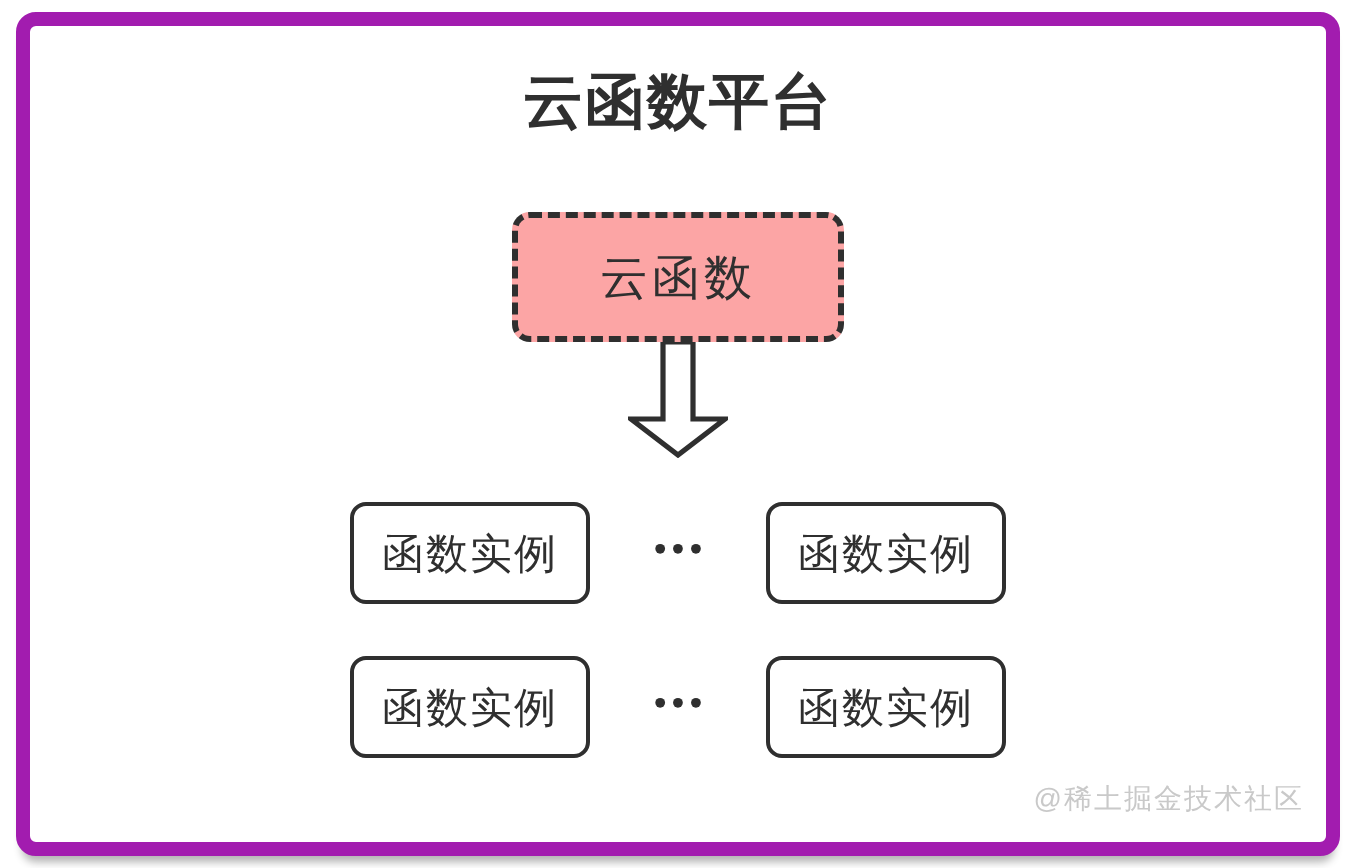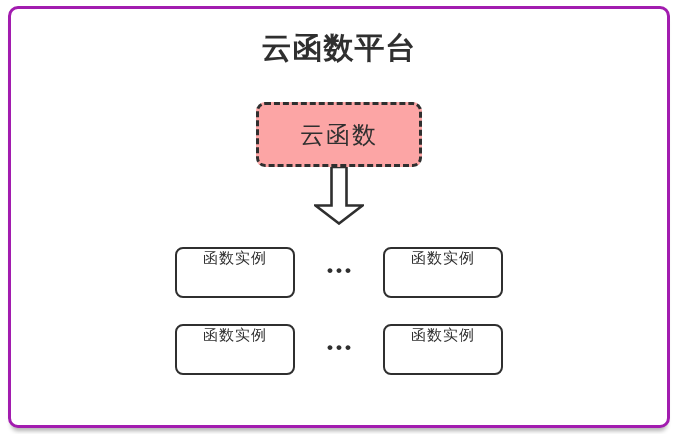--- a/index.html
+++ b/index.html
@@ -17,21 +17,21 @@
     height: 434px;
   }
   .card {
     position: absolute;
     left: 8px;
     top: 6px;
     width: 662px;
     height: 422px;
     box-sizing: border-box;
     background: #ffffff;
-    border: 3px solid #a21caf;
+    border: 7px solid #a21caf;
     border-radius: 10px;
     box-shadow: 0 6px 4px -3px rgba(0,0,0,0.30);
     display: flex;
     flex-direction: column;
     align-items: center;
   }
   .title {
     margin-top: 21px;
     font-size: 30px;
     line-height: 36px;
@@ -70,22 +70,23 @@
     display: flex;
     align-items: center;
   }
   .instance {
     width: 120px;
     height: 51px;
     box-sizing: border-box;
     border: 2.5px solid #2f2f2f;
     border-radius: 8px;
     display: flex;
+    align-items: center;
     justify-content: center;
-    font-size: 15px;
+    font-size: 21px;
     color: #2f2f2f;
     letter-spacing: 1px;
     background: #ffffff;
   }
   .dots {
     width: 88px;
     text-align: center;
     font-size: 17px;
     font-weight: bold;
     letter-spacing: 3px;
@@ -138,14 +139,15 @@
           <span>函数实例</span>
         </div>
         <div class="dots">•••</div>
         <div class="instance">
           <span>函数实例</span>
         </div>
       </div>
 
     </div>
 
+    <div class="watermark">@稀土掘金技术社区</div>
   </div>
 </div>
 
 </body></html>

